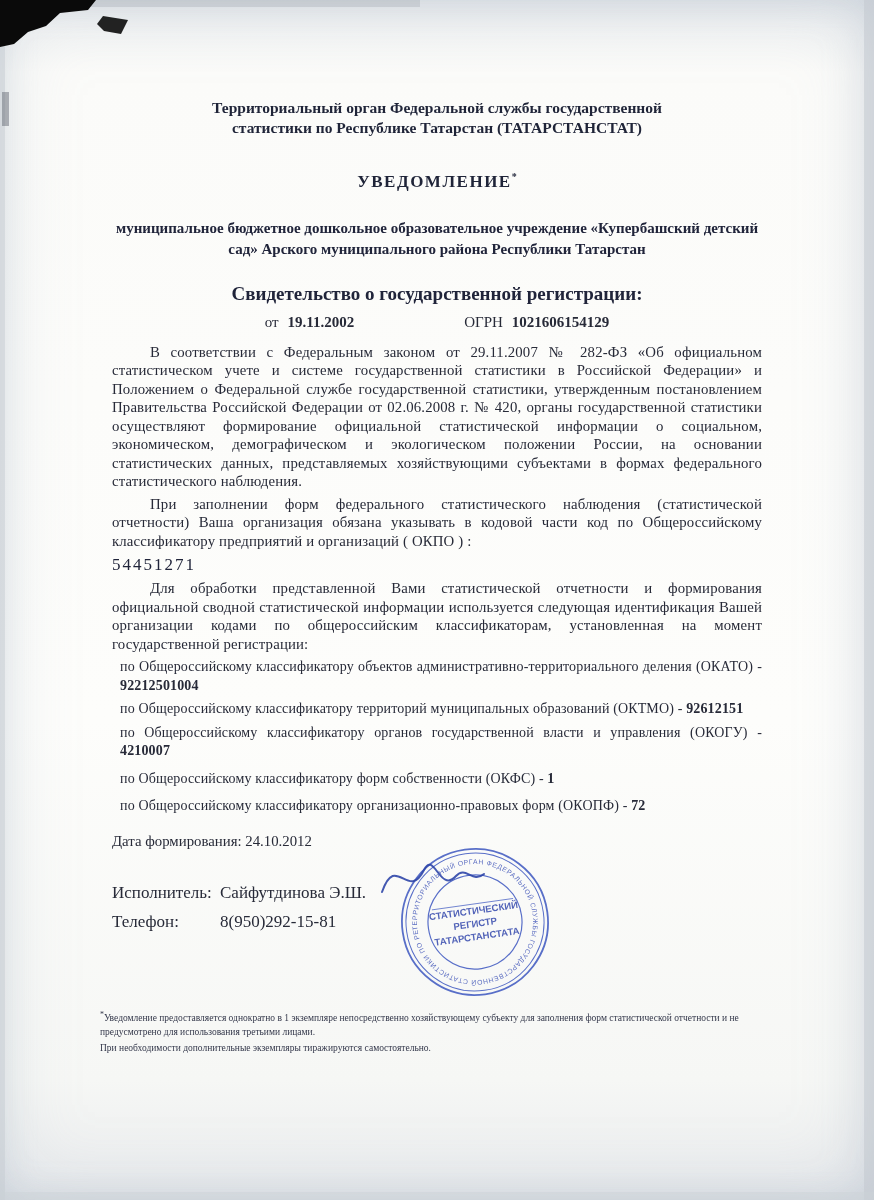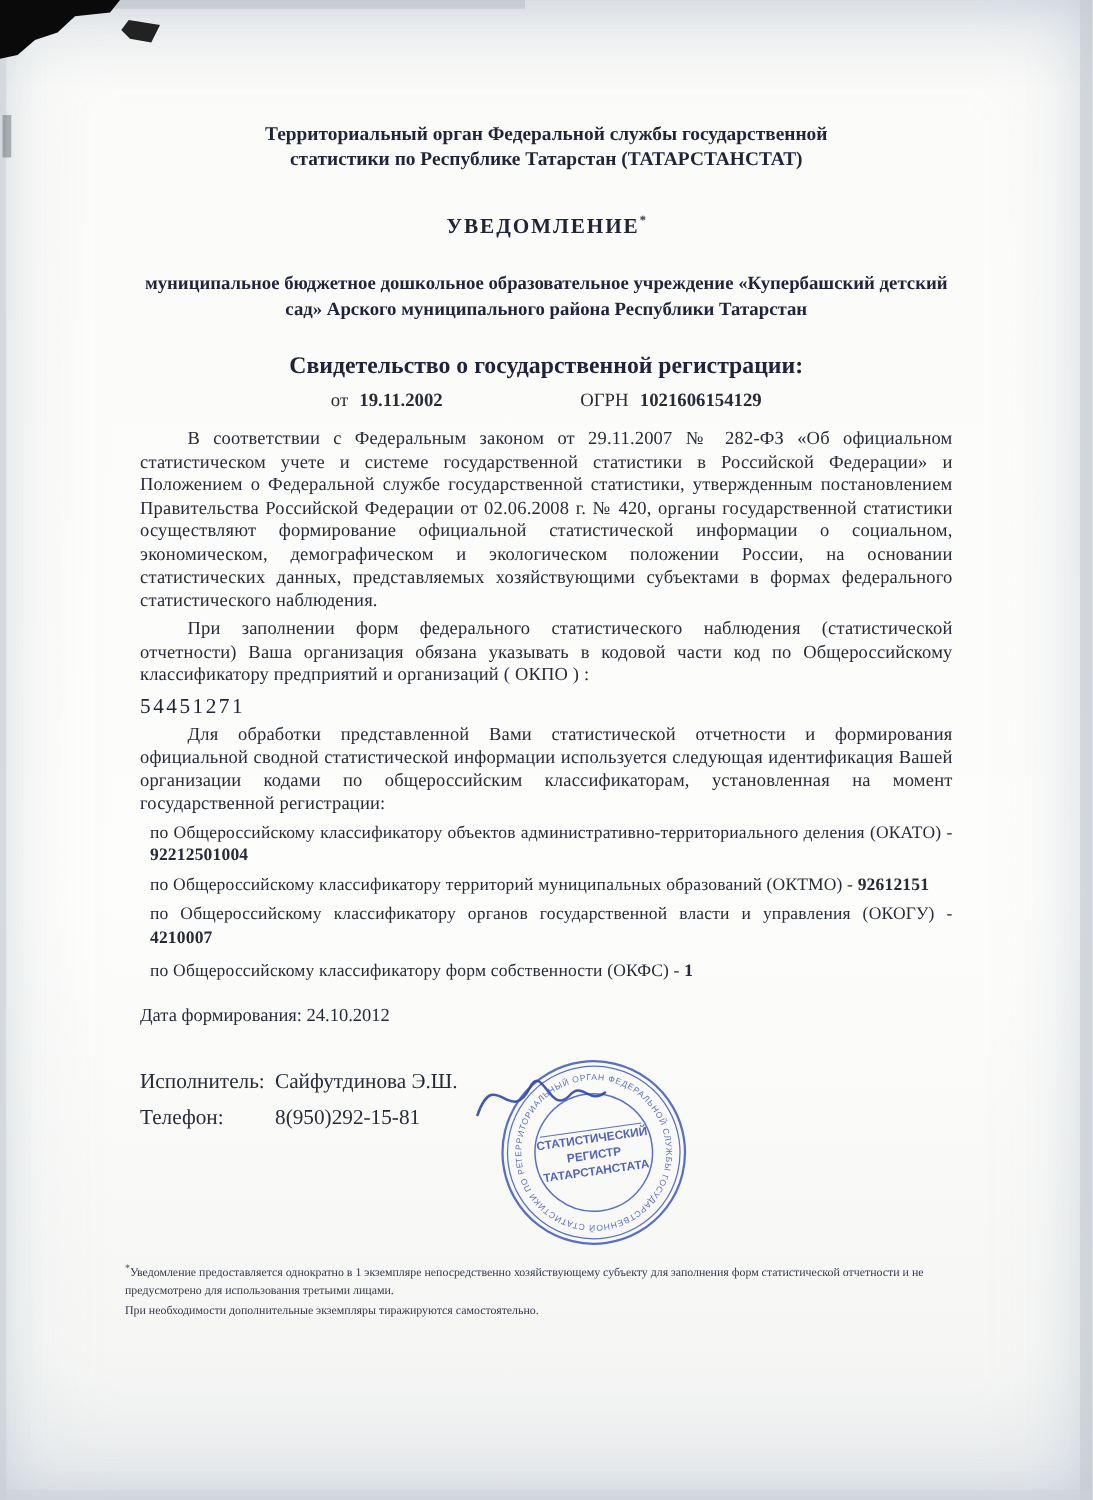--- a/index.html
+++ b/index.html
@@ -75,20 +75,21 @@
 
     <div class="okpo">54451271</div>
 
     <p class="para">Для обработки представленной Вами статистической отчетности и формирования официальной сводной статистической информации используется следующая идентификация Вашей организации кодами по общероссийским классификаторам, установленная на момент государственной регистрации:</p>
 
     <div class="classifiers">
       <p class="citem"><span>по Общероссийскому классификатору объектов административно-территориального деления (ОКАТО) - </span><b>92212501004</b></p>
       <p class="citem"><span>по Общероссийскому классификатору территорий муниципальных образований (ОКТМО) - </span><b>92612151</b></p>
       <p class="citem"><span>по Общероссийскому классификатору органов государственной власти и управления (ОКОГУ) - </span><b>4210007</b></p>
       <p class="citem spaced"><span>по Общероссийскому классификатору форм собственности (ОКФС) - </span><b>1</b></p>
+      <p class="citem spaced"><span>по Общероссийскому классификатору организационно-правовых форм (ОКОПФ) - </span><b>72</b></p>
     </div>
 
     <div class="date-line">Дата формирования: 24.10.2012</div>
 
     <div class="executor">
       <div class="exec-row">
         <span>Исполнитель:</span>
         <span>Сайфутдинова Э.Ш.</span>
       </div>
       <div class="exec-row">

